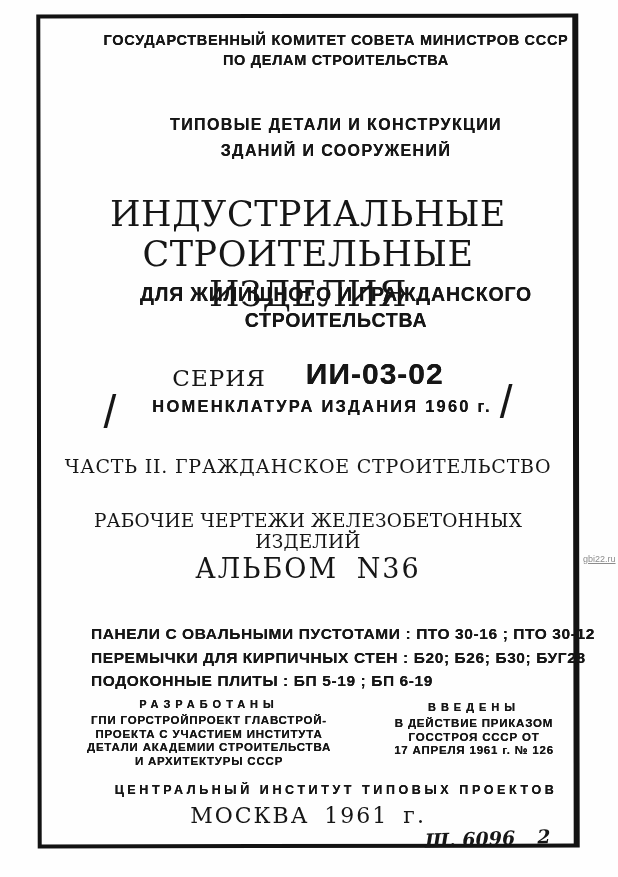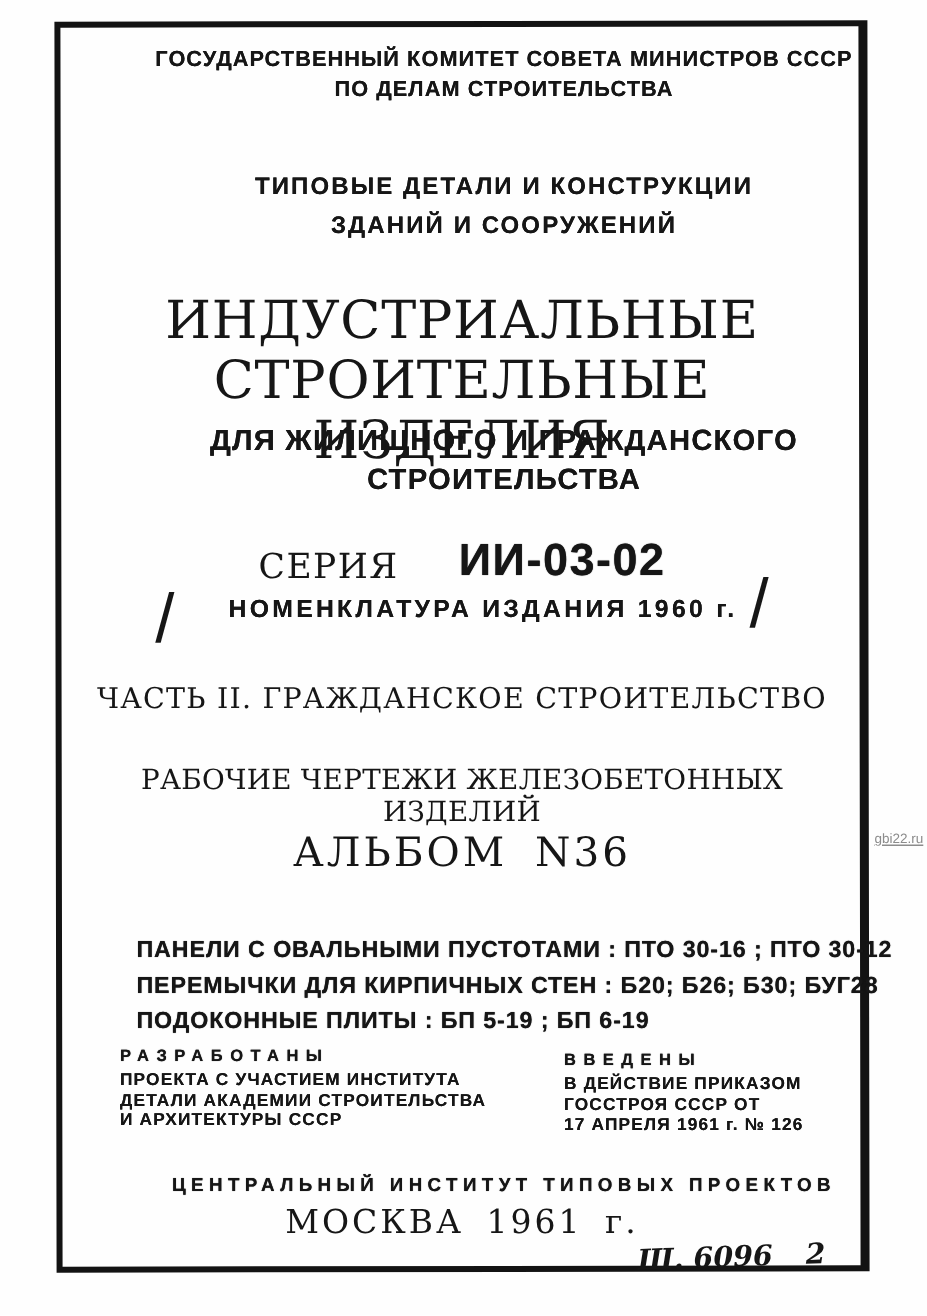--- a/index.html
+++ b/index.html
@@ -36,21 +36,21 @@
   .nomen-text{font-size:16.5px;letter-spacing:2.2px;text-shadow:0 0 0.4px #161616;}
 
   .part{top:455px;font-size:19px;letter-spacing:0.8px;}
   .drawings{top:510px;font-size:18.5px;letter-spacing:0.2px;}
   .album{top:553px;font-size:27px;letter-spacing:2px;word-spacing:8px;}
 
   .contents{top:602px;left:63px;width:514px;text-align:left;
     font-size:15.5px;line-height:23.5px;letter-spacing:0.6px;
     text-shadow:0 0 0.5px #161616;margin-top:20px;}
 
-  .col{position:absolute;text-align:left;}
+  .col{position:absolute;text-align:center;}
   .col-heading{font-size:11px;letter-spacing:5px;font-weight:bold;margin-bottom:4px;
     text-shadow:0 0 0.5px #161616;}
   .col-line{font-size:11.5px;line-height:13.5px;font-weight:bold;letter-spacing:0.8px;
     text-shadow:0 0 0.4px #161616;}
   .devcol{top:698px;left:52px;width:286px;}
   .introcol{top:701px;left:348px;width:224px;}
 
   .institute{top:783px;font-size:12.5px;letter-spacing:3.6px;
     text-shadow:0 0 0.5px #161616;}
   .moscow{top:803px;font-size:22px;letter-spacing:2px;word-spacing:6px;}
@@ -107,20 +107,21 @@
   <div class="abs album serif">АЛЬБОМ N36</div>
 
   <div class="contents sans" style="position:absolute;">
     <div>ПАНЕЛИ С ОВАЛЬНЫМИ ПУСТОТАМИ : ПТО 30-16 ; ПТО 30-12</div>
     <div>ПЕРЕМЫЧКИ ДЛЯ КИРПИЧНЫХ СТЕН : Б20; Б26; Б30; БУГ28</div>
     <div>ПОДОКОННЫЕ ПЛИТЫ : БП 5-19 ; БП 6-19</div>
   </div>
 
   <div class="col devcol">
     <div class="col-heading sans">РАЗРАБОТАНЫ</div>
+    <div class="col-line sans">ГПИ ГОРСТРОЙПРОЕКТ ГЛАВСТРОЙ-</div>
     <div class="col-line sans">ПРОЕКТА С УЧАСТИЕМ ИНСТИТУТА</div>
     <div class="col-line sans">ДЕТАЛИ АКАДЕМИИ СТРОИТЕЛЬСТВА</div>
     <div class="col-line sans">И АРХИТЕКТУРЫ СССР</div>
   </div>
 
   <div class="col introcol">
     <div class="col-heading sans">ВВЕДЕНЫ</div>
     <div class="col-line sans">В ДЕЙСТВИЕ ПРИКАЗОМ</div>
     <div class="col-line sans">ГОССТРОЯ СССР ОТ</div>
     <div class="col-line sans">17 АПРЕЛЯ 1961 г. № 126</div>

